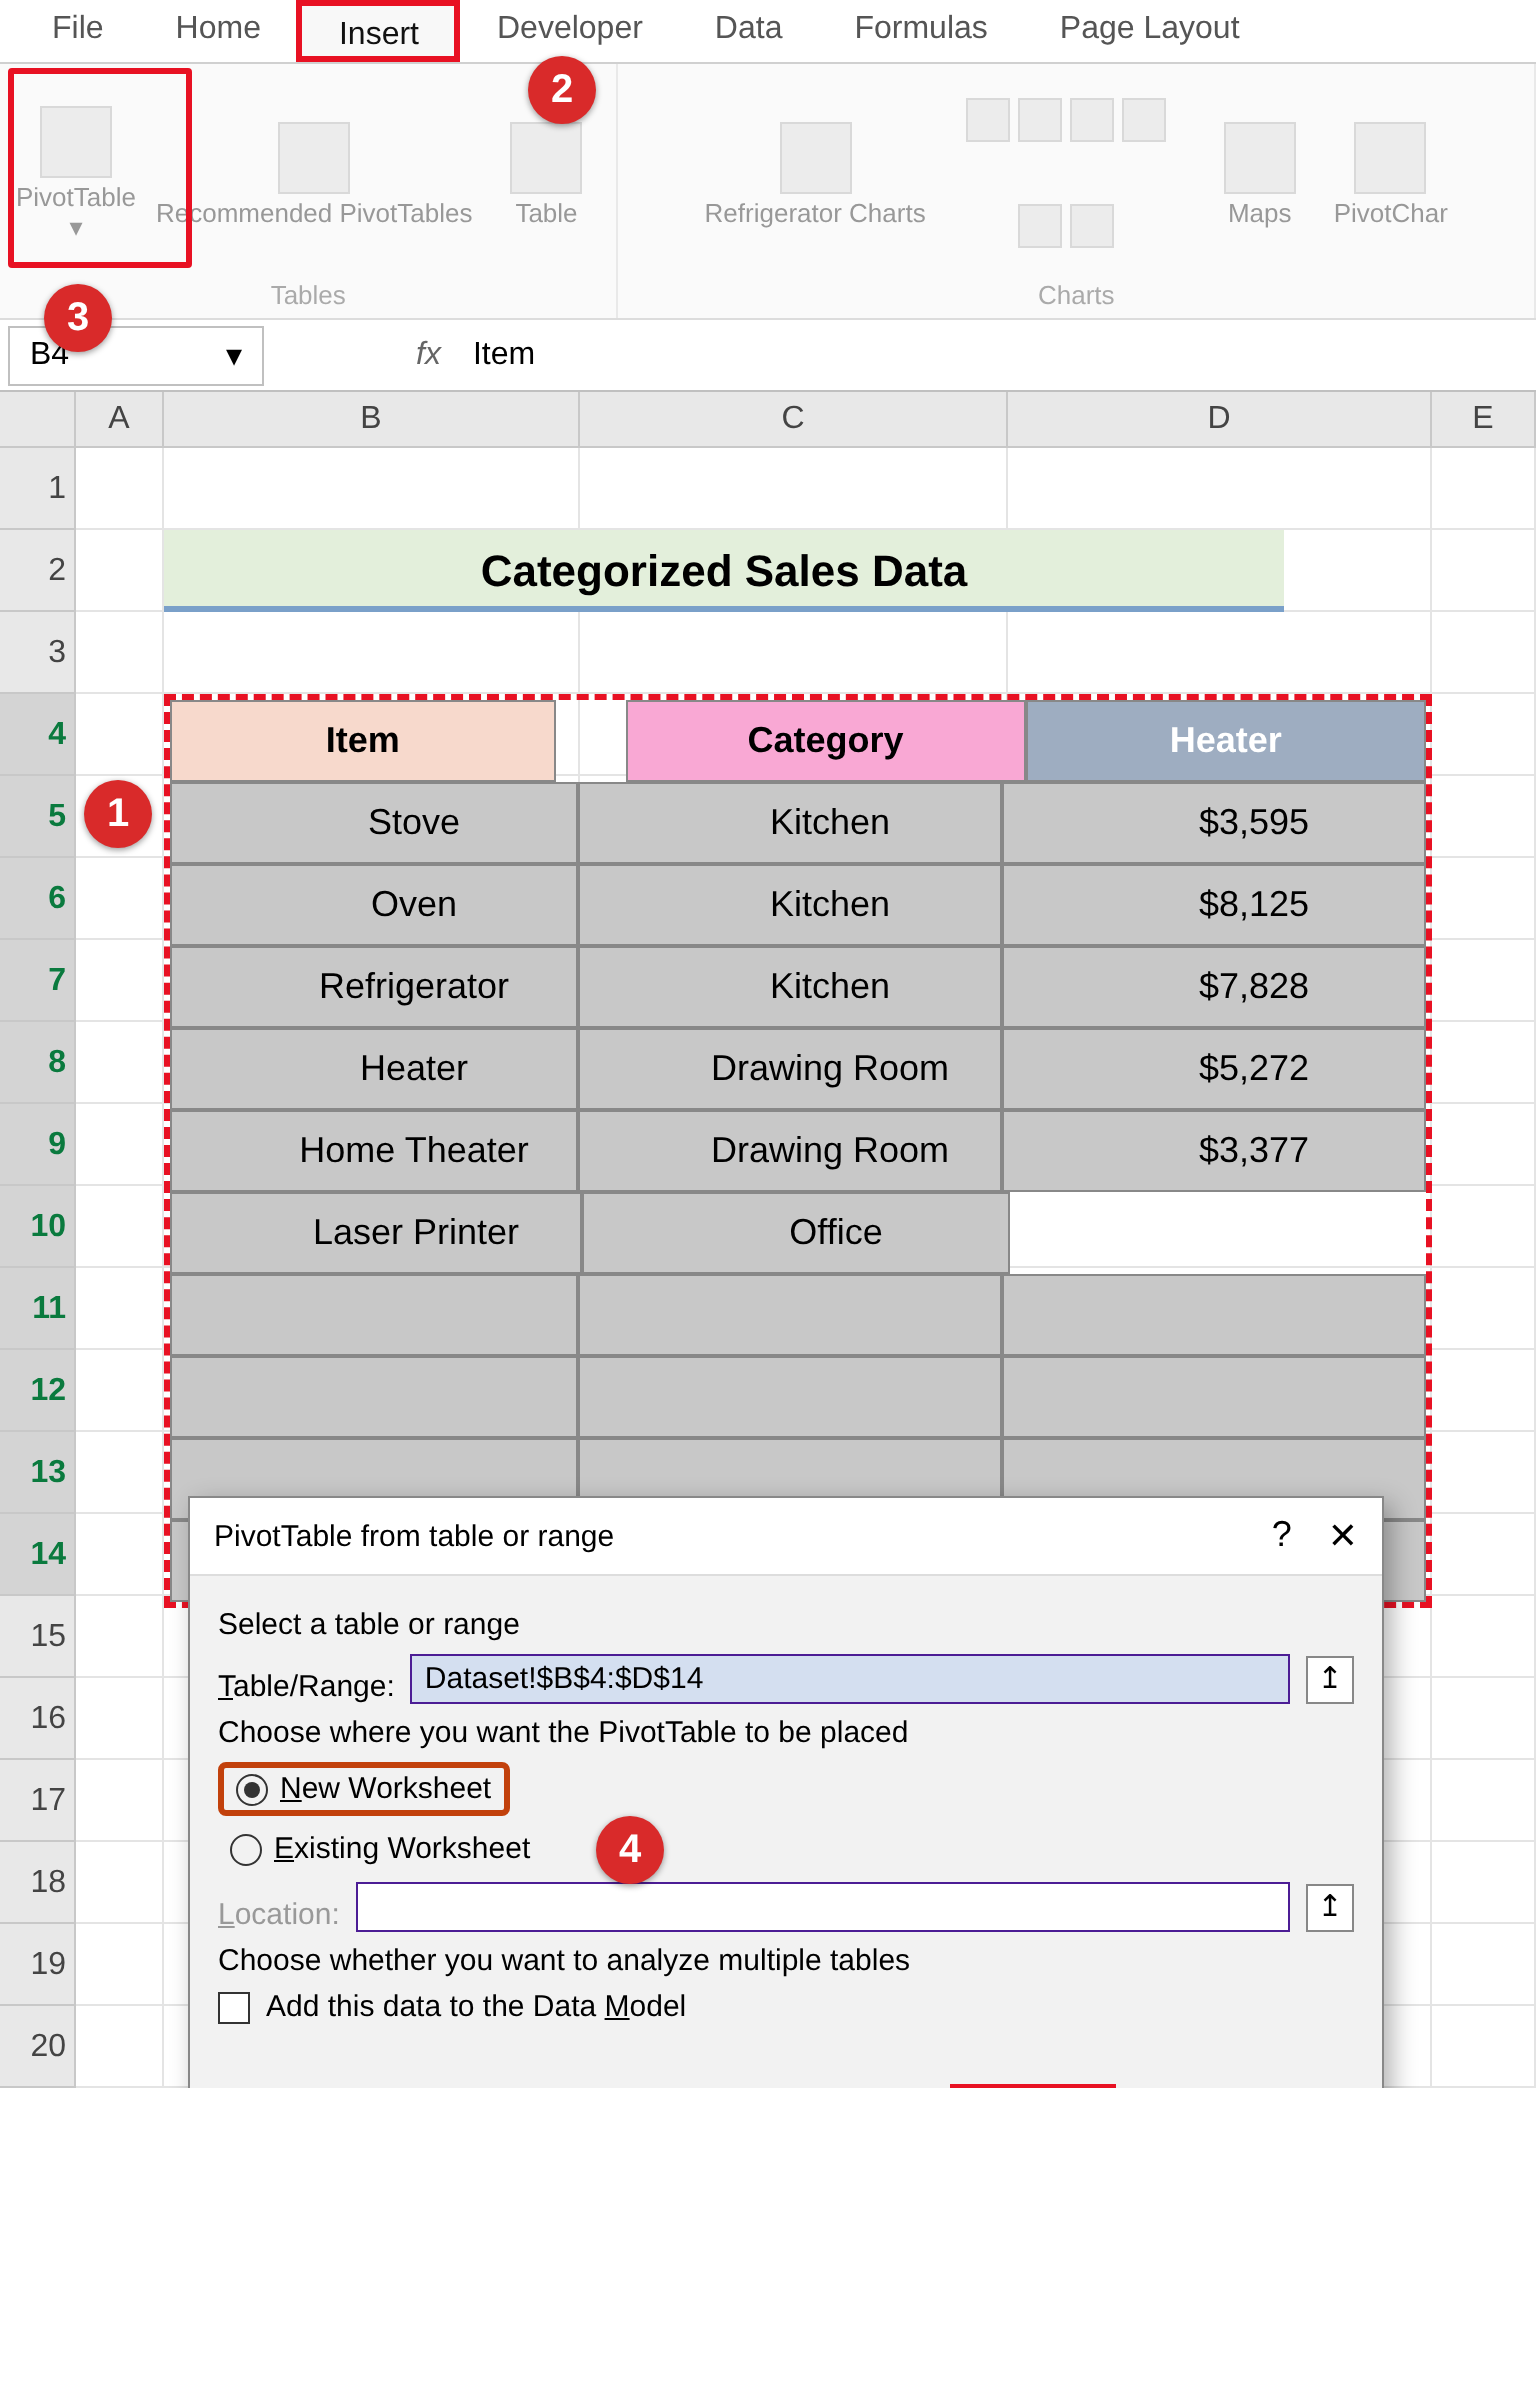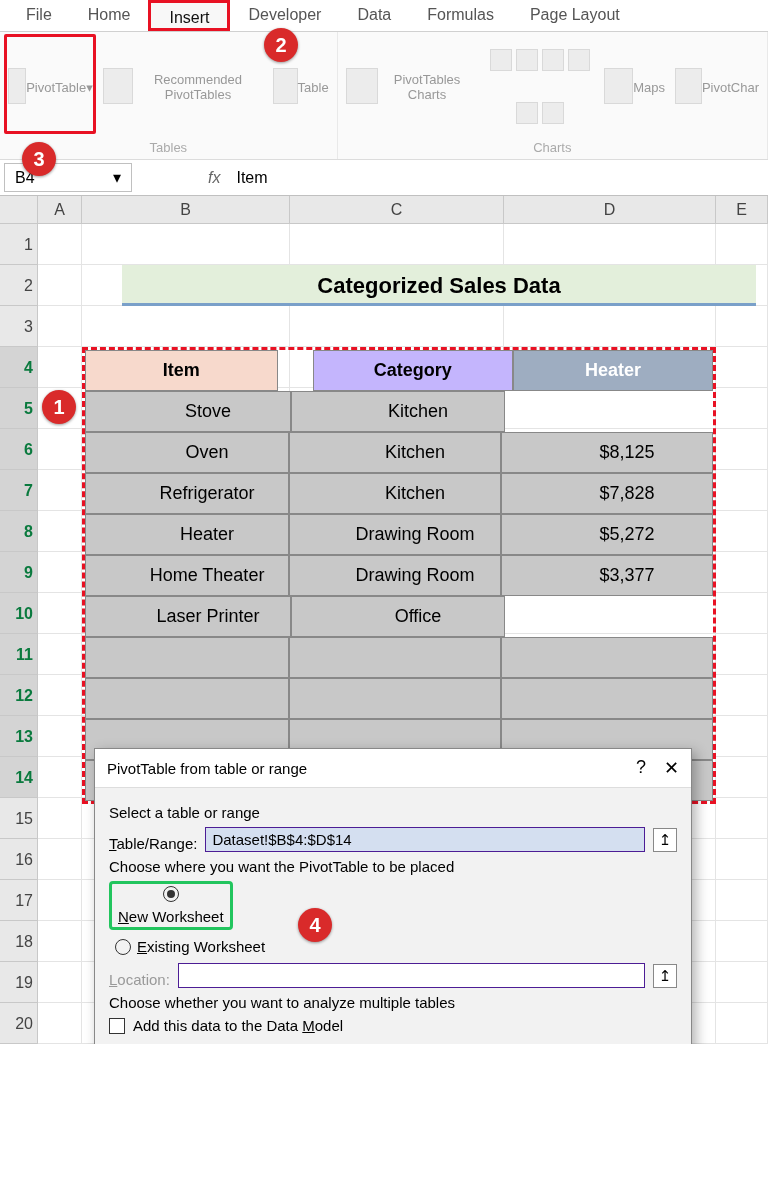--- a/index.html
+++ b/index.html
@@ -7,21 +7,21 @@
 
 
 .ribbon-tabs { display: flex; background: #fff; border-bottom: 1px solid #d0d0d0; height: 32px; align-items: stretch; padding-left: 8px; }
 .ribbon-tab { padding: 6px 18px; font-size: 16px; color: #555; cursor: pointer; text-align: right; }
 .ribbon-tab.active { border: 3px solid #e81123; background: #f8f8f8; color: #111; font-weight: 400; }
 
 
 .ribbon-body { display: flex; background: #f6f6f6; height: 128px; border-bottom: 1px solid #c0c0c0; opacity: 0.55; }
 .rgroup { display: flex; flex-direction: column; align-items: center; border-right: 1px solid #d8d8d8; padding: 4px 8px 2px; }
 .rgroup-items { display: flex; gap: 10px; flex: 1; }
-.ritem { display: flex; flex-direction: row; align-items: center; justify-content: center; font-size: 13px; color: #444; text-align: center; min-width: 54px; }
+.ritem { display: flex; flex-direction: column; align-items: center; justify-content: center; font-size: 13px; color: #444; text-align: center; min-width: 54px; }
 .ricon { width: 36px; height: 36px; background: #ddd; border: 1px solid #bbb; margin-bottom: 2px; }
 .ricon.small { width: 22px; height: 22px; }
 .rgroup-label { font-size: 13px; color: #666; padding: 2px 0; }
 
 
 .fxbar { display: flex; align-items: center; height: 36px; border-bottom: 1px solid #c0c0c0; background: #fff; }
 .namebox { width: 128px; border: 1px solid #c0c0c0; margin: 4px; padding: 4px 10px; font-size: 16px; display: flex; justify-content: space-between; align-items: center; }
 .fx-label { font-style: italic; color: #666; padding: 0 12px; font-size: 16px; }
 .formula-input { flex: 1; border: none; font-size: 16px; padding: 4px; outline: none; }
 
@@ -33,48 +33,48 @@
 .cA{width:44px}.cB{width:208px}.cC{width:214px}.cD{width:212px}.cE{width:52px}
 .gridbody { display: flex; }
 .rowhdrs { display: flex; flex-direction: column; }
 .rowhdr { width: 38px; height: 41px; background: #e8e8e8; border-right: 1px solid #c8c8c8; border-bottom: 1px solid #c8c8c8; text-align: right; padding-right: 4px; font-size: 16px; color: #444; line-height: 41px; }
 .rowhdr.sel { background: #d4d4d4; font-weight: bold; color: #0a7a3e; }
 .cells { position: relative; flex: 1; }
 .cellrow { display: flex; height: 41px; }
 .cell { border-right: 1px solid #e4e4e4; border-bottom: 1px solid #e4e4e4; }
 
 
-.titlecell { position: absolute; left: 44px; top: 41px; width: 634px; height: 41px; background: #e3efdb; text-align: center; font-size: 22px; font-weight: bold; line-height: 41px; border-bottom: 3px solid #7aa0c9; margin-left: 40px; }
+.titlecell { position: absolute; left: 44px; top: 41px; width: 560px; height: 41px; background: #e3efdb; text-align: center; font-size: 22px; font-weight: bold; line-height: 41px; border-bottom: 3px solid #7aa0c9; }
 
 
 .datatable { position: absolute; left: 44px; top: 123px; width: 634px; border: 3px dashed #e81123; }
 .dt-row { display: flex; height: 41px; }
 .dt-cell { border: 1px solid #888; text-align: center; font-size: 18px; line-height: 39px; }
 .dt-hdr { font-weight: bold; }
 .dt-h1 { background: #f7d9cc; width: 206px; }
-.dt-h2 { background: #c4b5fd; width: 214px; margin-left: 35px; }
+.dt-h2 { background: #f9a8d4; width: 214px; margin-left: 35px; }
 .dt-h3 { background: #9eadc1; width: 214px; color: #fff; }
 .dt-body .dt-cell { background: #c8c8c8; padding-left: 40px; }
 .dt-c1{width:206px}.dt-c2{width:214px}.dt-c3{width:214px}
 
 
 .dialog { position: absolute; left: 94px; top: 748px; width: 598px; background: #f2f2f2; border: 1px solid #888; box-shadow: 4px 4px 12px rgba(0,0,0,.3); font-size: 15px; }
 .dlg-title { display: flex; justify-content: space-between; align-items: center; padding: 8px 12px; background: #fff; border-bottom: 1px solid #ddd; }
 .dlg-title-txt { font-size: 15px; }
 .dlg-x { display: flex; gap: 18px; font-size: 18px; }
 .dlg-body { padding: 10px 14px 14px; }
 .dlg-body > div { margin: 6px 0; }
 .dlg-input-row { display: flex; align-items: flex-end; gap: 8px; margin-left: 14px; }
 .dlg-input { flex: 1; border: 1px solid #4c1d95; background: #fff; padding: 3px 6px; font-size: 15px; }
 .dlg-range { background: #d4dff0; }
 .dlg-pick { width: 24px; height: 24px; border: 1px solid #888; background: #fff; text-align: center; line-height: 22px; }
 .radio-row { display: flex; align-items: center; gap: 6px; margin-left: 14px; padding: 2px 6px; }
 .radio-row .rdot { width: 16px; height: 16px; border: 1.5px solid #333; border-radius: 50%; display: flex; align-items: center; justify-content: center; }
 .rdot.on::after { content: ""; width: 8px; height: 8px; background: #333; border-radius: 50%; }
-.radio-row.hl { border: 3px solid #22c55e; border-radius: 4px; width: fit-content; flex-direction: column; }
+.radio-row.hl { border: 3px solid #c2410c; border-radius: 4px; width: fit-content; }
 .cb-row { display: flex; align-items: center; gap: 8px; margin-left: 14px; }
 .cb { width: 16px; height: 16px; border: 1.5px solid #333; background: #fff; }
 .dlg-btns { display: flex; justify-content: flex-end; gap: 14px; padding: 10px 14px; align-items: center; }
 .dlg-btn { border: 1px solid #888; background: #e6e6e6; padding: 4px 28px; font-size: 15px; }
 .dlg-btn.ok { background: #cfe0f2; border: 3px solid #e81123; }
 
 
 .badge { position: absolute; width: 34px; height: 34px; background: #d92a2a; color: #fff; border-radius: 50%; display: flex; align-items: center; justify-content: center; font-size: 20px; font-weight: bold; z-index: 50; box-shadow: 0 1px 3px rgba(0,0,0,.4); }
 
 
@@ -115,21 +115,21 @@
         <div class="ricon"></div>
         <span>Table</span>
       </div>
     </div>
     <div class="rgroup-label">Tables</div>
   </div>
   <div class="rgroup" style="flex:1">
     <div class="rgroup-items">
       <div class="ritem">
         <div class="ricon"></div>
-        <span>PivotTables Charts</span>
+        <span>Refrigerator Charts</span>
       </div>
       <div class="ritem" style="flex-direction:row;flex-wrap:wrap;width:120px;gap:4px">
         <div class="ricon small"></div>
         <div class="ricon small"></div>
         <div class="ricon small"></div>
         <div class="ricon small"></div>
         <div class="ricon small"></div>
         <div class="ricon small"></div>
       </div>
       <div class="ritem">
@@ -334,20 +334,21 @@
 
       <div class="datatable">
         <div class="dt-row">
           <div class="dt-cell dt-hdr dt-h1">Item</div>
           <div class="dt-cell dt-hdr dt-h2">Category</div>
           <div class="dt-cell dt-hdr dt-h3">Heater</div>
         </div>
         <div class="dt-row dt-body">
             <div class="dt-cell dt-c1">Stove</div>
             <div class="dt-cell dt-c2">Kitchen</div>
+            <div class="dt-cell dt-c3">$3,595</div>
           </div>
         <div class="dt-row dt-body">
             <div class="dt-cell dt-c1">Oven</div>
             <div class="dt-cell dt-c2">Kitchen</div>
             <div class="dt-cell dt-c3">$8,125</div>
           </div>
         <div class="dt-row dt-body">
             <div class="dt-cell dt-c1">Refrigerator</div>
             <div class="dt-cell dt-c2">Kitchen</div>
             <div class="dt-cell dt-c3">$7,828</div>

